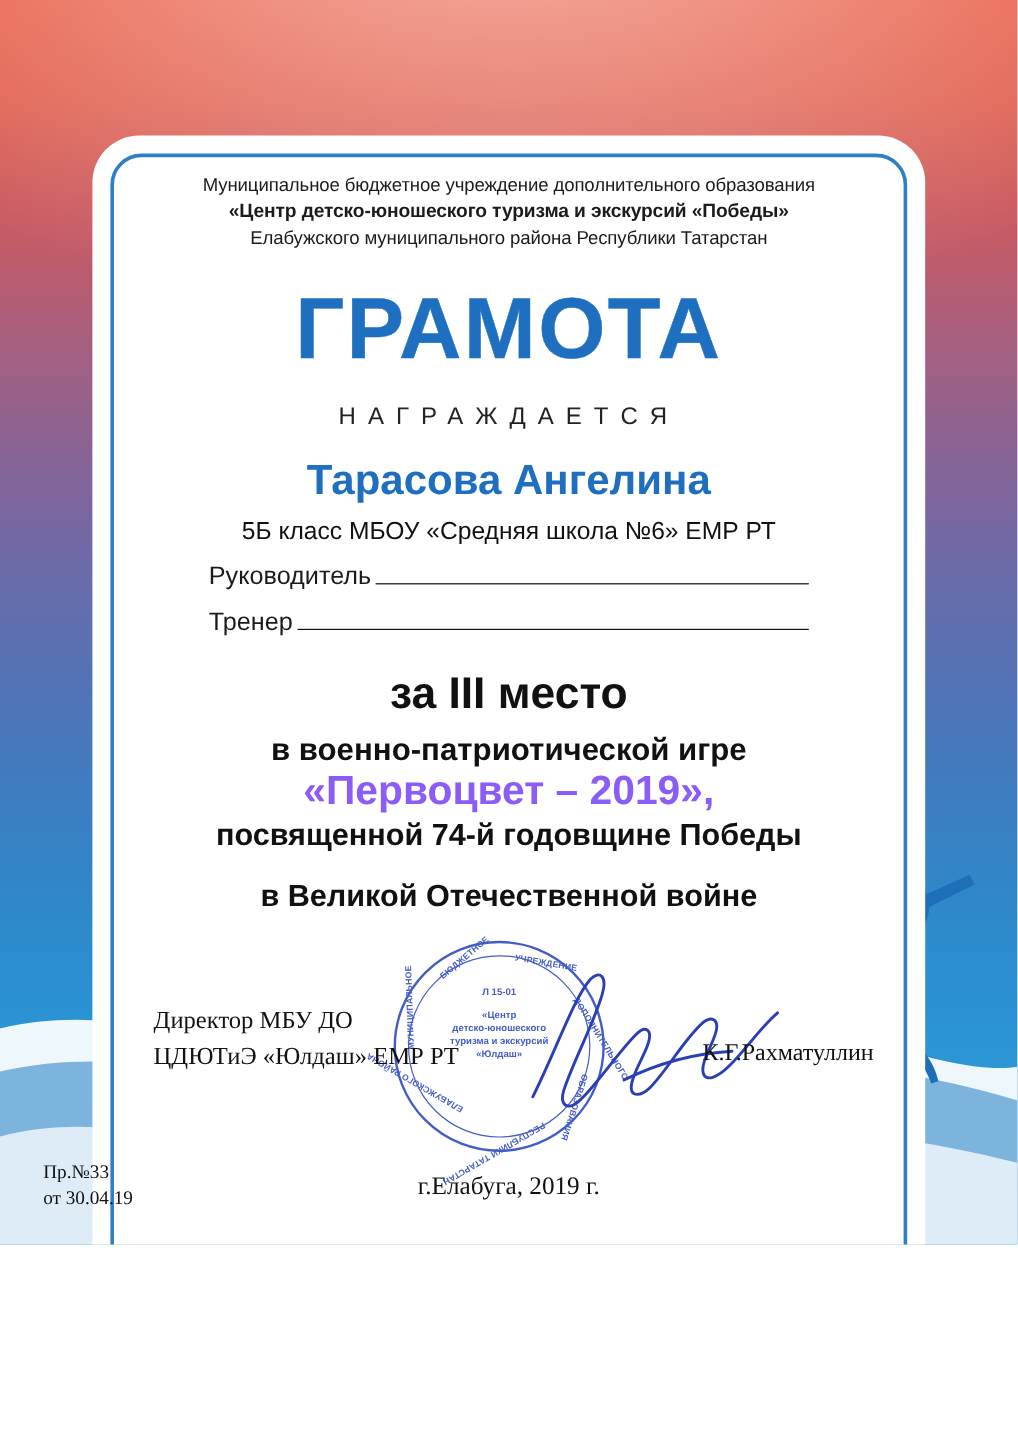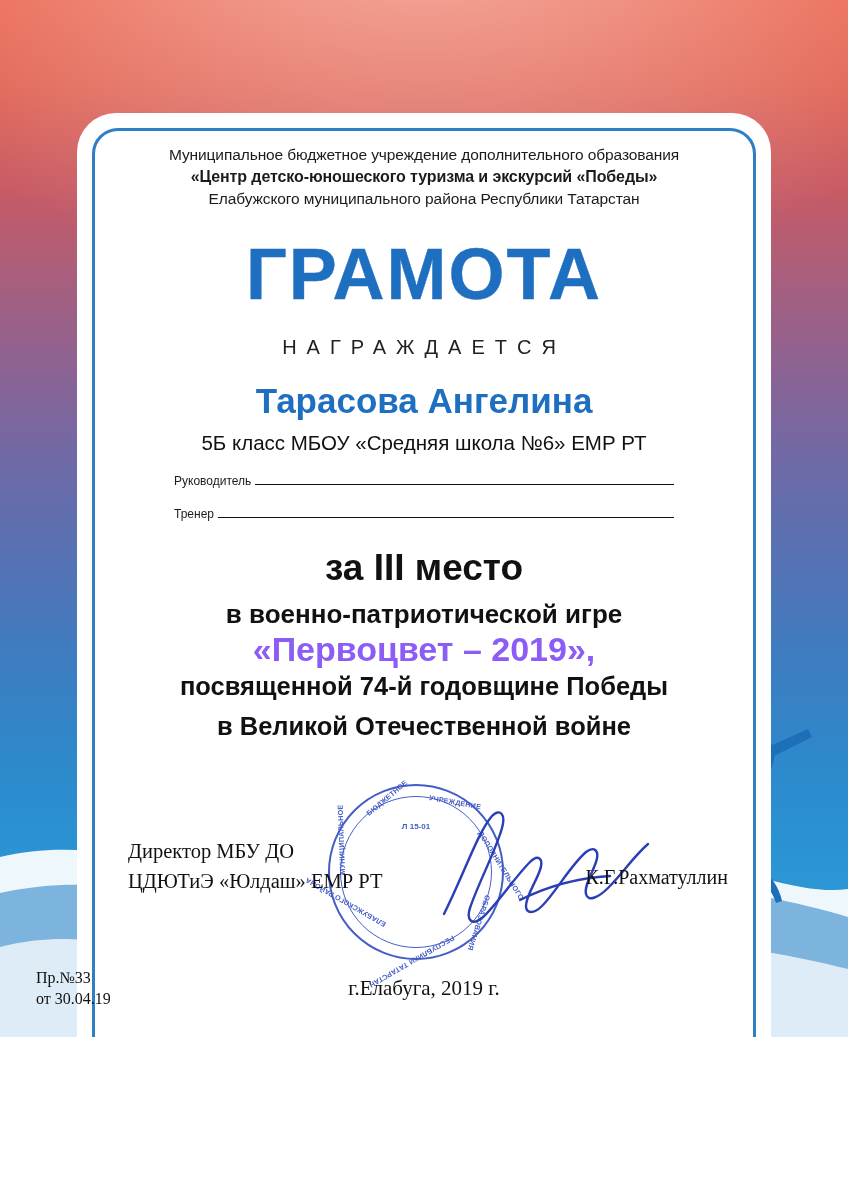--- a/index.html
+++ b/index.html
@@ -108,21 +108,21 @@
   .school {
     margin-top: 10px;
     font-size: 20.5px;
     color: #111;
   }
 
   .fieldrow {
     margin-top: 14px;
     display: flex;
     align-items: baseline;
-    font-size: 12px;
+    font-size: 21px;
     padding-left: 58px;
     padding-right: 58px;
     text-align: left;
   }
   .fieldrow .lbl { white-space: nowrap; }
   .fieldrow .line {
     flex: 1;
     border-bottom: 1.6px solid #111;
     height: 15px;
     margin-left: 4px;
@@ -349,34 +349,40 @@
       </div>
       <div class="fieldrow">
         <span class="lbl">Тренер</span>
         <span class="line"></span>
       </div>
 
       <div class="place">за III место</div>
       <div class="game-line">в военно-патриотической игре</div>
       <div class="game-name">«Первоцвет – 2019»,</div>
       <div class="dedication">посвященной 74-й годовщине Победы</div>
-      <div class="dedication" style="margin-top:6px">в Великой Отечественной войне</div>
+      <div class="dedication" style="margin-top:17px">в Великой Отечественной войне</div>
     </div>
 
     <div class="stamp">
       <div class="stamp-ring-text">
         <span style="transform:rotate(-92deg) translate(0,-78px) rotate(0deg)">МУНИЦИПАЛЬНОЕ</span>
         <span style="transform:rotate(-40deg) translate(0,-80px) rotate(0deg)">БЮДЖЕТНОЕ</span>
         <span style="transform:rotate(10deg) translate(0,-80px) rotate(0deg)">УЧРЕЖДЕНИЕ</span>
         <span style="transform:rotate(58deg) translate(0,-80px) rotate(0deg)">ДОПОЛНИТЕЛЬНОГО</span>
         <span style="transform:rotate(108deg) translate(0,-80px) rotate(0deg)">ОБРАЗОВАНИЯ</span>
         <span style="transform:rotate(150deg) translate(0,-80px) rotate(0deg)">РЕСПУБЛИКИ ТАТАРСТАН</span>
         <span style="transform:rotate(-150deg) translate(0,-66px) rotate(0deg)">ЕЛАБУЖСКОГО РАЙОНА</span>
       </div>
       <div class="stamp-code">Л 15-01</div>
+      <div class="stamp-center">
+        <div>«Центр</div>
+        <div>детско-юношеского</div>
+        <div>туризма и экскурсий</div>
+        <div>«Юлдаш»</div>
+      </div>
     </div>
 
     <svg class="signature-mark" viewBox="0 0 230 130" xmlns="http://www.w3.org/2000/svg">
       <g fill="none" stroke="#2a3fb5" stroke-width="2.4" stroke-linecap="round">
         <path d="M10,110 C30,70 44,28 58,12 C66,4 72,10 68,24 C62,46 44,80 36,104 C32,116 38,122 48,114 C62,102 80,74 96,58 C104,50 110,54 106,66 C102,78 92,92 92,102 C92,110 100,110 108,102 C122,88 136,62 152,48 C160,42 166,46 162,58 C158,70 150,82 152,90 C154,98 164,94 174,84 C188,70 200,52 214,40"></path>
         <path d="M86,96 C110,84 140,74 176,72"></path>
       </g>
     </svg>
 
     <div class="sign-block">

